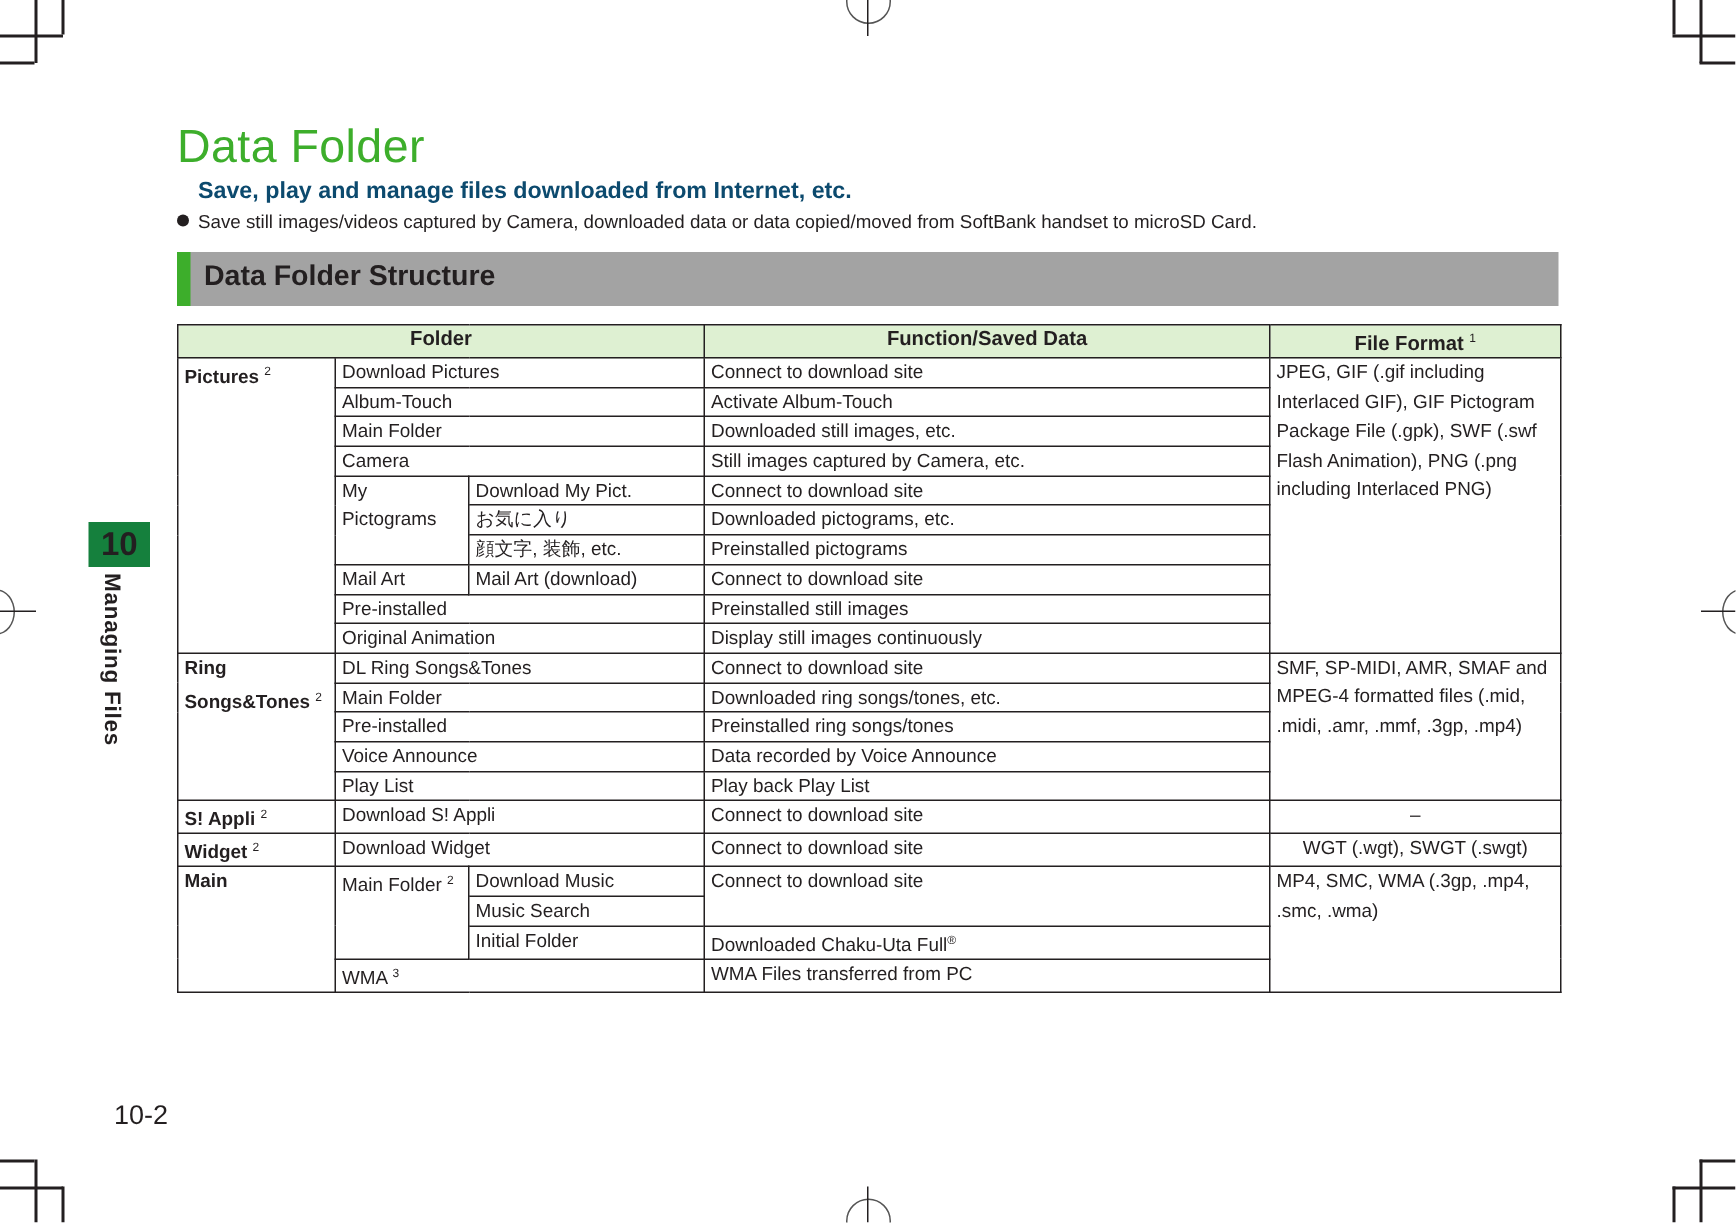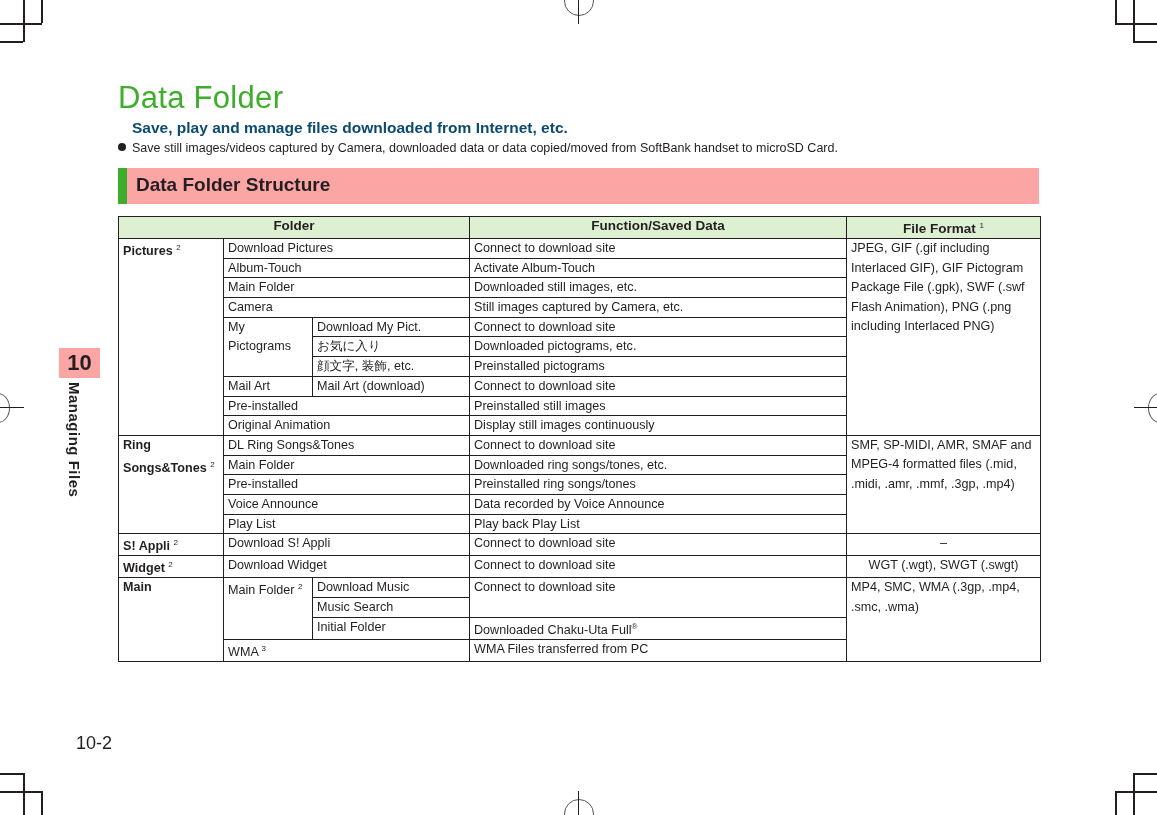--- a/index.html
+++ b/index.html
@@ -7,25 +7,25 @@
          font-family:"Liberation Sans", "DejaVu Sans", sans-serif; color:#231f20; }
   .line-h { position:absolute; height:1.5px; background:#231f20; }
   .line-v { position:absolute; width:1.5px; background:#231f20; }
   .reg-circle { position:absolute; border:1px solid #555; border-radius:50%; box-sizing:border-box; }
 
   .page-title { position:absolute; left:118px; top:80px; font-size:31px; font-weight:normal; color:#3dae2b; letter-spacing:0.3px; }
   .subtitle { position:absolute; left:132px; top:119px; font-size:15.5px; font-weight:bold; color:#0c4a6e; }
   .bullet-line { position:absolute; left:118px; top:141px; font-size:12.5px; color:#231f20; }
   .bullet-line .dot { display:inline-block; width:8px; height:8px; border-radius:50%; background:#231f20; margin-right:6px; vertical-align:1px; }
 
-  .section-bar { position:absolute; left:118px; top:168px; width:921px; height:36px; background:#fca5a5; }
+  .section-bar { position:absolute; left:118px; top:168px; width:921px; height:36px; background:#a3a3a3; }
   .section-bar .accent { position:absolute; left:0; top:0; width:9px; height:36px; background:#3dae2b; }
   .section-bar .label { position:absolute; left:18px; top:6px; font-size:19px; font-weight:bold; color:#231f20; }
 
-  .side-tab-num { position:absolute; left:59px; top:348px; width:41px; height:30px; background:#fca5a5; color:#231f20;
+  .side-tab-num { position:absolute; left:59px; top:348px; width:41px; height:30px; background:#15803d; color:#231f20;
                   font-size:22px; font-weight:bold; text-align:center; line-height:30px; }
   .side-tab-text { position:absolute; left:66px; top:382px; writing-mode:vertical-rl; font-size:15px; font-weight:bold; color:#231f20; letter-spacing:0.5px; }
 
   .page-number { position:absolute; left:76px; top:733px; font-size:18px; color:#231f20; }
 
   table.ft { position:absolute; left:118px; top:216px; border-collapse:collapse; width:922px; font-size:12.6px; table-layout:fixed; }
   table.ft td, table.ft th { border:1px solid #231f20; padding:0 4px; height:18.7px; line-height:18px; vertical-align:top; white-space:nowrap; overflow:visible;margin-top:16px; }
   table.ft th { background:#def0d2; font-weight:bold; text-align:center; font-size:13.5px; height:20px; }
   table.ft td.bold { font-weight:bold; }
   table.ft td.wrap { white-space:normal; line-height:19.5px; }

